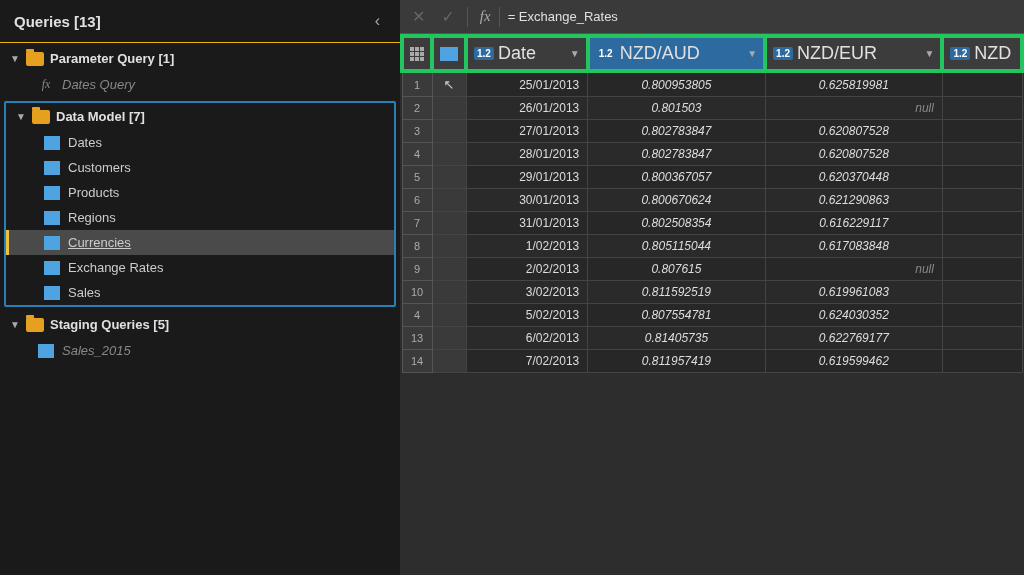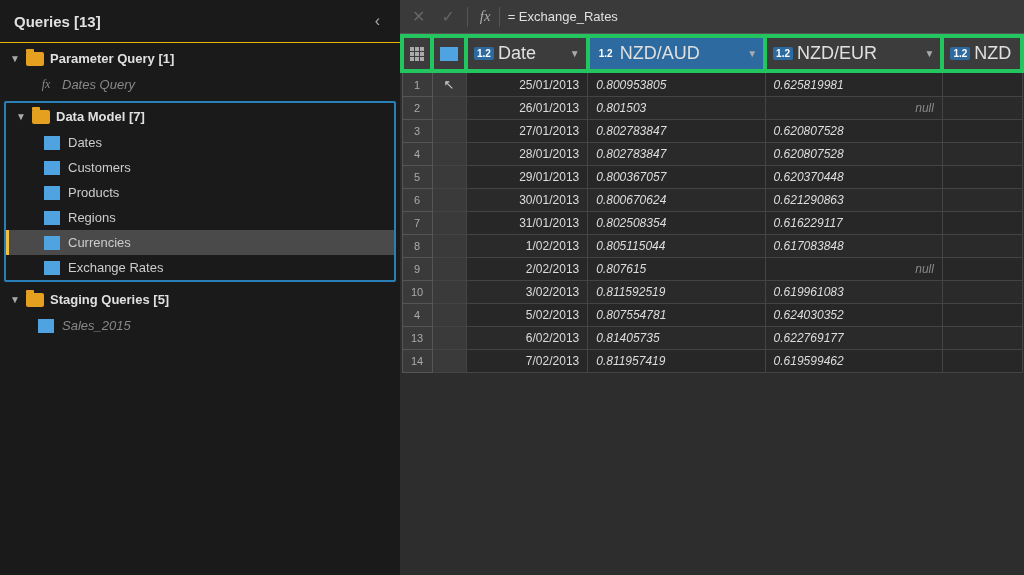--- a/index.html
+++ b/index.html
@@ -136,20 +136,21 @@
       margin: 2px 4px;
       border-radius: 2px;
     }
 
     .selected-item {
       background: #4a4a4a !important;
     }
 
     .selected-item-bar {
       position: relative;
+      text-decoration: underline;
     }
     .selected-item-bar::before {
       content: '';
       position: absolute;
       left: 0;
       top: 0;
       bottom: 0;
       width: 3px;
       background: #f0c040;
     }
@@ -290,21 +291,21 @@
       text-align: center;
     }
 
     tbody tr td.date-cell {
       color: #ddd;
       text-align: right;
     }
 
     tbody tr td.num-cell {
       color: #ddd;
-      text-align: left;
+      text-align: center;
       font-style: italic;
     }
 
     tbody tr td.null-cell {
       color: #888;
       text-align: right;
       font-style: italic;
     }
 
     tbody tr:nth-child(even) td {
@@ -416,20 +417,29 @@
       <div class="tree-item">
         <div class="table-icon">
           <div class="table-icon-cell"></div>
             <div class="table-icon-cell"></div>
           <div class="table-icon-cell"></div>
             <div class="table-icon-cell"></div>
         </div>
         <span>Exchange Rates</span>
       </div>
 
+      <div class="tree-item">
+        <div class="table-icon">
+          <div class="table-icon-cell"></div>
+            <div class="table-icon-cell"></div>
+          <div class="table-icon-cell"></div>
+            <div class="table-icon-cell"></div>
+        </div>
+        <span>Sales</span>
+      </div>
     </div>
 
     <div class="tree-section">
       <div class="tree-group-header">
         <span class="tree-arrow">▼</span>
         <span class="folder-icon"></span>
         <span class="group-label">Staging Queries [5]</span>
       </div>
       <div class="tree-item italic-text">
         <div class="table-icon">

